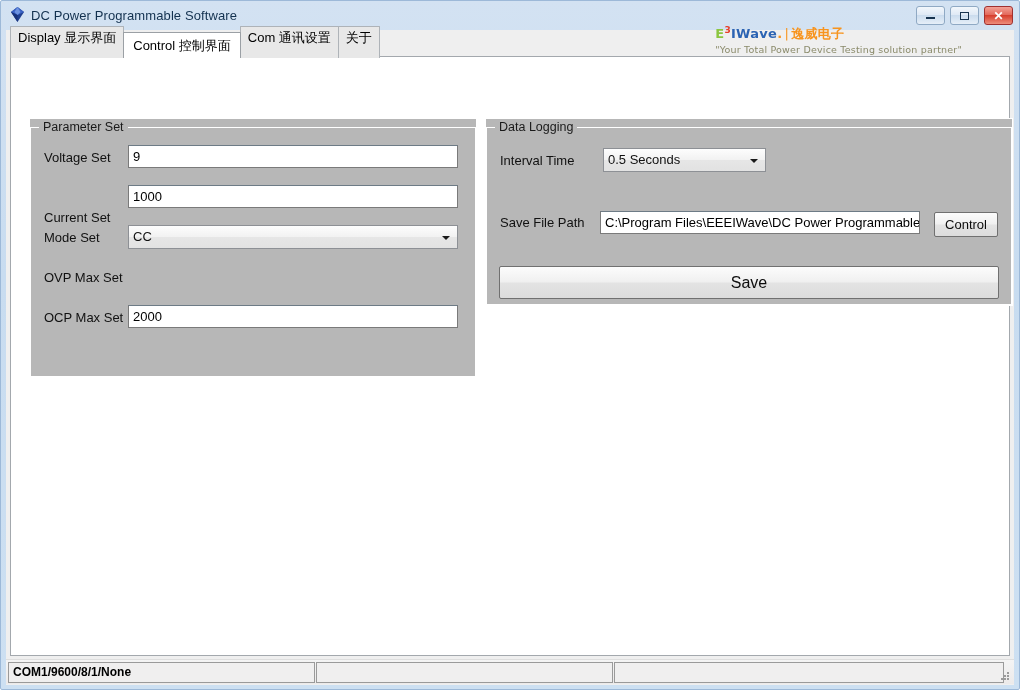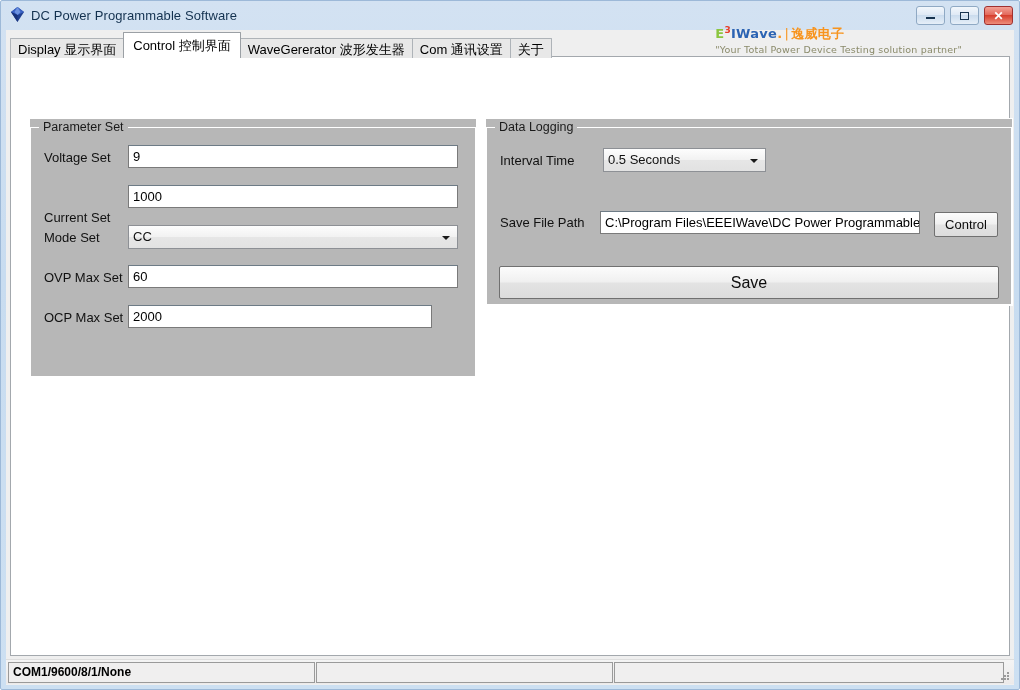--- a/index.html
+++ b/index.html
@@ -149,21 +149,21 @@
     position: absolute;
     left: 4px;
     top: 2px;
     height: 26px;
     display: flex;
     align-items: flex-end;
     z-index: 5;
   }
   .tab {
     position: relative;
-    height: 20px;
+    height: 32px;
     line-height: 22px;
     padding: 0 7px;
     font-size: 13px;
     color: #000000;
     background: #e8e8e8;
     border: 1px solid #aeb3b8;
     border-bottom: none;
     box-sizing: border-box;
     white-space: nowrap;
     margin-right: -1px;
@@ -391,21 +391,20 @@
     <div id="banner">
       <div id="logo-block">
         <div id="logo-line1"><span class="e">E</span><span class="sup">3</span><span class="iwave">IWave</span><span class="dot">.</span><span class="bar">|</span><span class="cn">逸威电子</span></div>
         <div id="logo-line2">"Your Total Power Device Testing solution partner"</div>
       </div>
     </div>
 
     <div id="tabstrip">
       <div class="tab">Display 显示界面</div>
       <div class="tab active">Control 控制界面</div>
-      <div class="tab">WaveGererator 波形发生器</div>
       <div class="tab">Com 通讯设置</div>
       <div class="tab">关于</div>
     </div>
 
     <div id="tabpage">
 
       <div class="groupbox" id="group-parameter">
         <div class="groupbox-inner-border"></div>
         <div class="groupbox-title">Parameter Set</div>
 
@@ -415,24 +414,23 @@
         <div class="field-label" style="left:14px; top:71px;margin-top:20px;">Current Set</div>
         <div class="textbox" style="left:98px; top:66px; width:330px;">1000</div>
 
         <div class="field-label" style="left:14px; top:111px;">Mode Set</div>
         <div class="combobox" style="left:98px; top:106px; width:330px;">
           <span>CC</span>
           <span class="arrow"></span>
         </div>
 
         <div class="field-label" style="left:14px; top:151px;">OVP Max Set</div>
-        <div class="textbox" style="left:98px; top:146px; width:330px;">60</div>
 
         <div class="field-label" style="left:14px; top:191px;">OCP Max Set</div>
-        <div class="textbox" style="left:98px; top:186px; width:304px;">2000</div>
+        <div class="textbox" style="left:98px; top:186px; width:330px;">2000</div>
       </div>
 
 
       <div class="groupbox" id="group-datalogging">
         <div class="groupbox-inner-border"></div>
         <div class="groupbox-title">Data Logging</div>
 
         <div class="field-label" style="left:14px; top:34px;">Interval Time</div>
         <div class="combobox" style="left:117px; top:29px; width:163px;">
           <span>0.5 Seconds</span>

